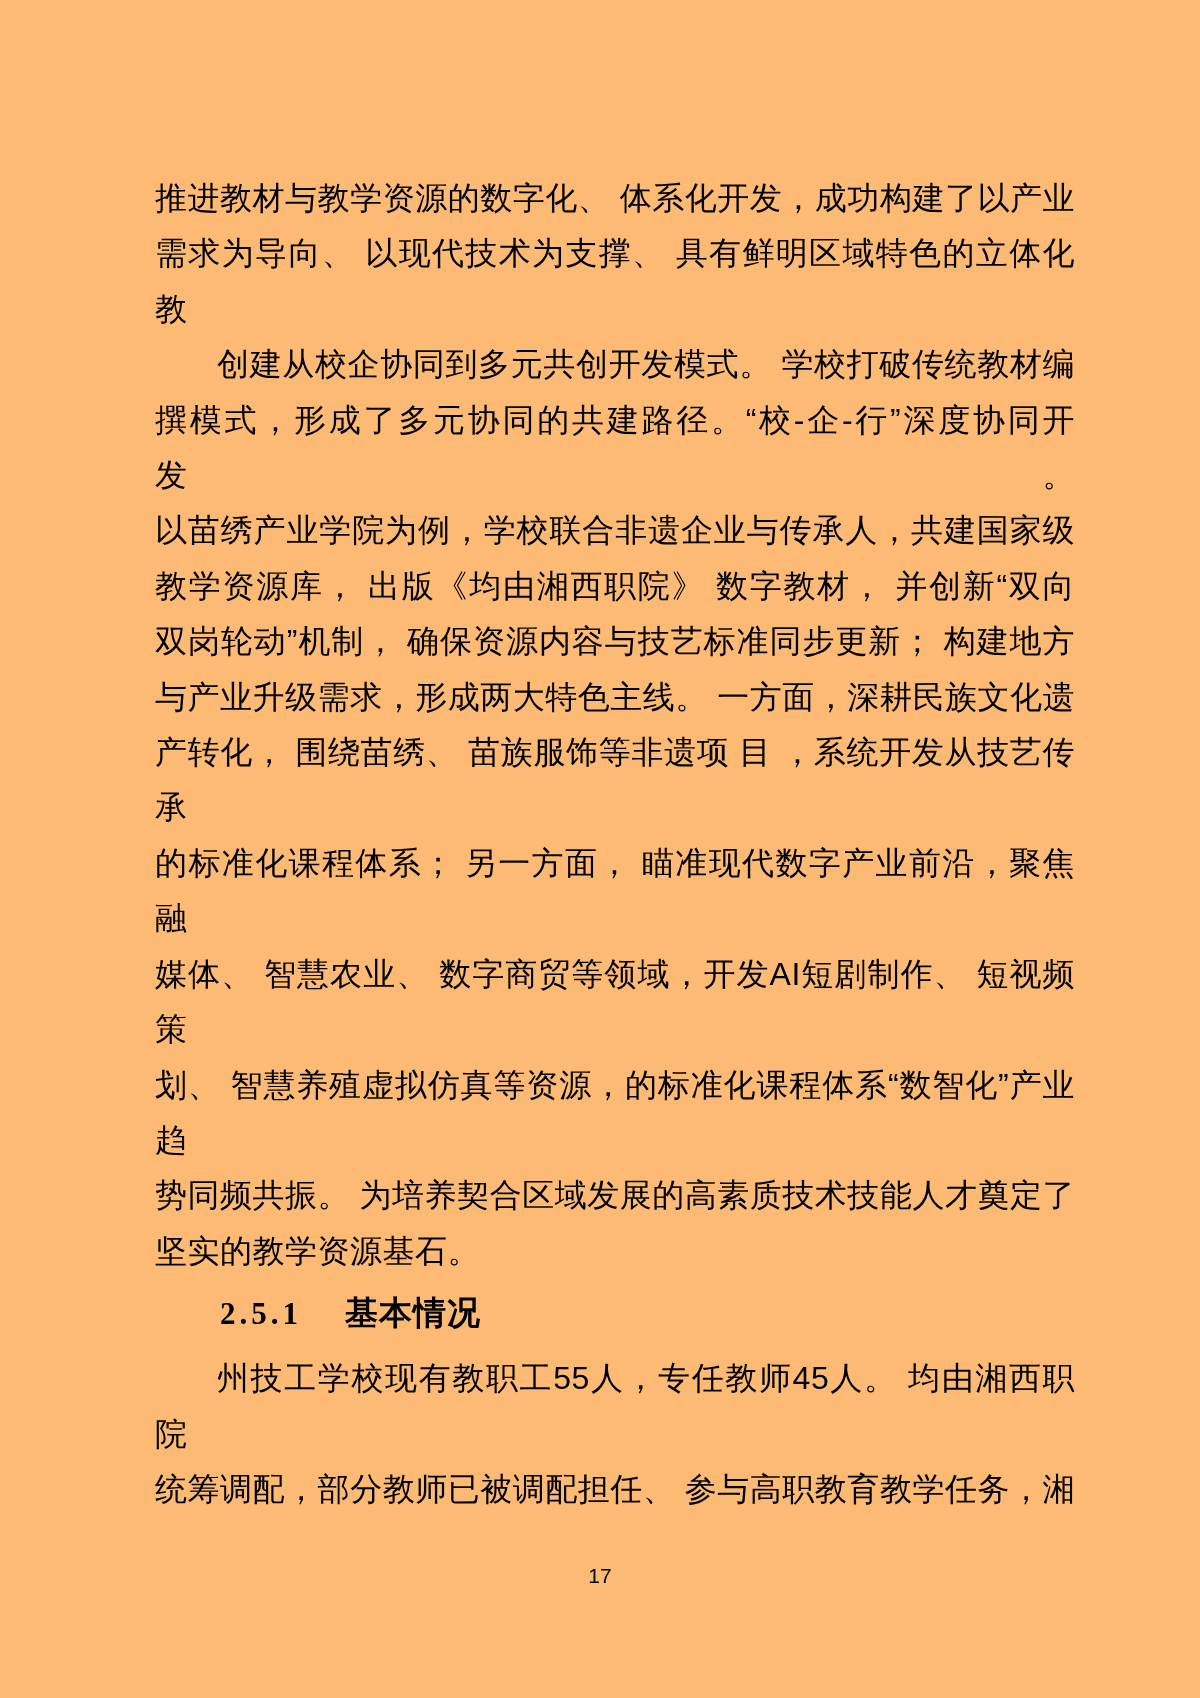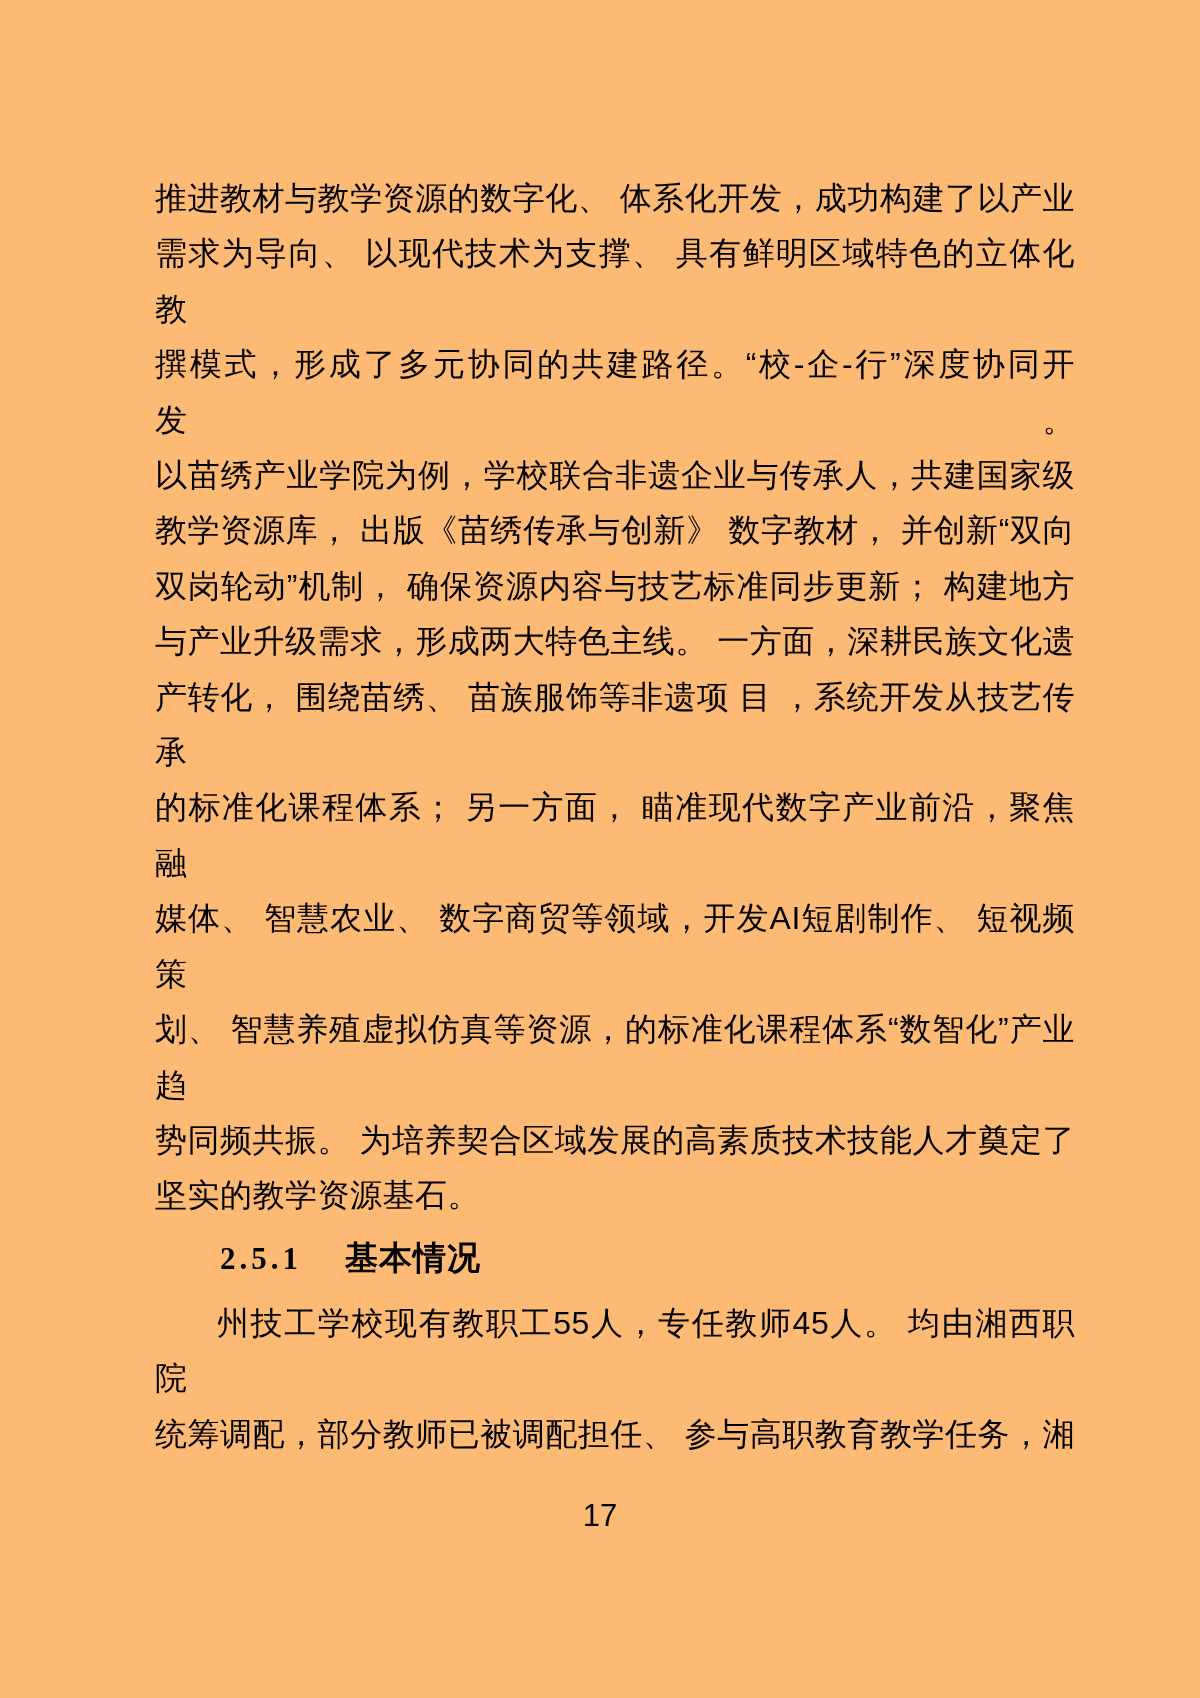--- a/index.html
+++ b/index.html
@@ -46,43 +46,44 @@
   }
   .h-title {
     font-weight: bold;
     font-size: 33px;
     margin-left: 34px;
     letter-spacing: 1px;
   }
   .para3 { margin-top: 10px; }
   .page-number {
     position: absolute;
-    top: 1498px;
+    top: 1564px;
     left: 0;
     width: 100%;
     text-align: center;
-    font-size: 31px;
+    font-size: 21px;
     font-family: "Liberation Sans", sans-serif;
   }
 </style>
 </head>
 <body>
 
 <div class="page">
   <div class="content">
 
     <div>
       <div class="line">推进教材与教学资源的数字化、 体系化开发，成功构建了以产业</div>
       <div class="line">需求为导向、 以现代技术为支撑、 具有鲜明区域特色的立体化教</div>
     </div>
 
     <div>
+      <div class="line indent">创建从校企协同到多元共创开发模式。 学校打破传统教材编</div>
       <div class="line">撰模式，形成了多元协同的共建路径。“校-企-行”深度协同开发。</div>
       <div class="line">以苗绣产业学院为例，学校联合非遗企业与传承人，共建国家级</div>
-      <div class="line">教学资源库， 出版《苗绣传承与创新》 数字教材， 并创新“双向</div>
+      <div class="line">教学资源库， 出版《均由湘西职院》 数字教材， 并创新“双向</div>
       <div class="line">双岗轮动”机制， 确保资源内容与技艺标准同步更新； 构建地方</div>
       <div class="line">与产业升级需求，形成两大特色主线。 一方面，深耕民族文化遗</div>
       <div class="line">产转化， 围绕苗绣、 苗族服饰等非遗项 目 ，系统开发从技艺传承</div>
       <div class="line">的标准化课程体系； 另一方面， 瞄准现代数字产业前沿，聚焦融</div>
       <div class="line">媒体、 智慧农业、 数字商贸等领域，开发AI短剧制作、 短视频策</div>
       <div class="line">划、 智慧养殖虚拟仿真等资源，的标准化课程体系“数智化”产业趋</div>
       <div class="line">势同频共振。 为培养契合区域发展的高素质技术技能人才奠定了</div>
       <div class="line last">坚实的教学资源基石。</div>
     </div>
 

